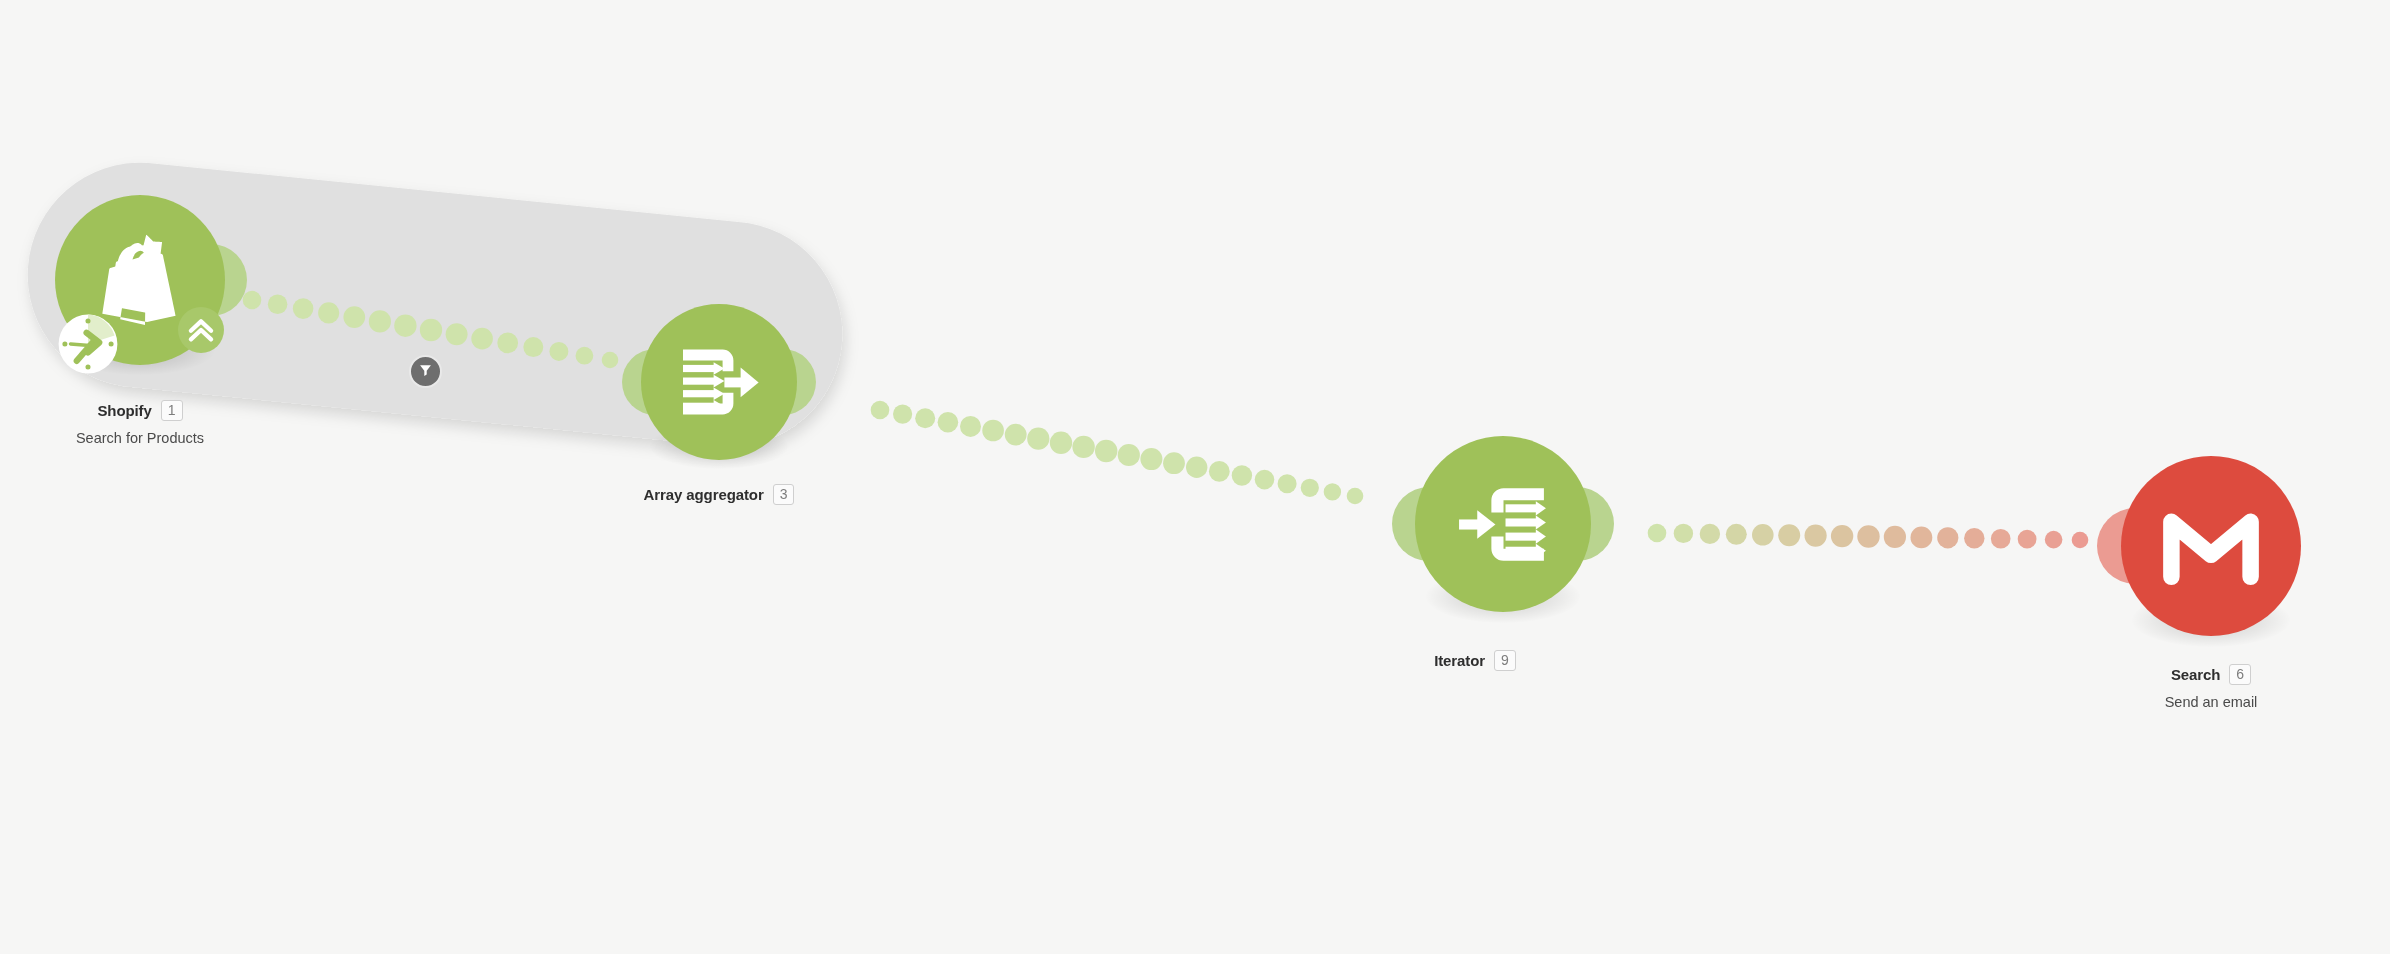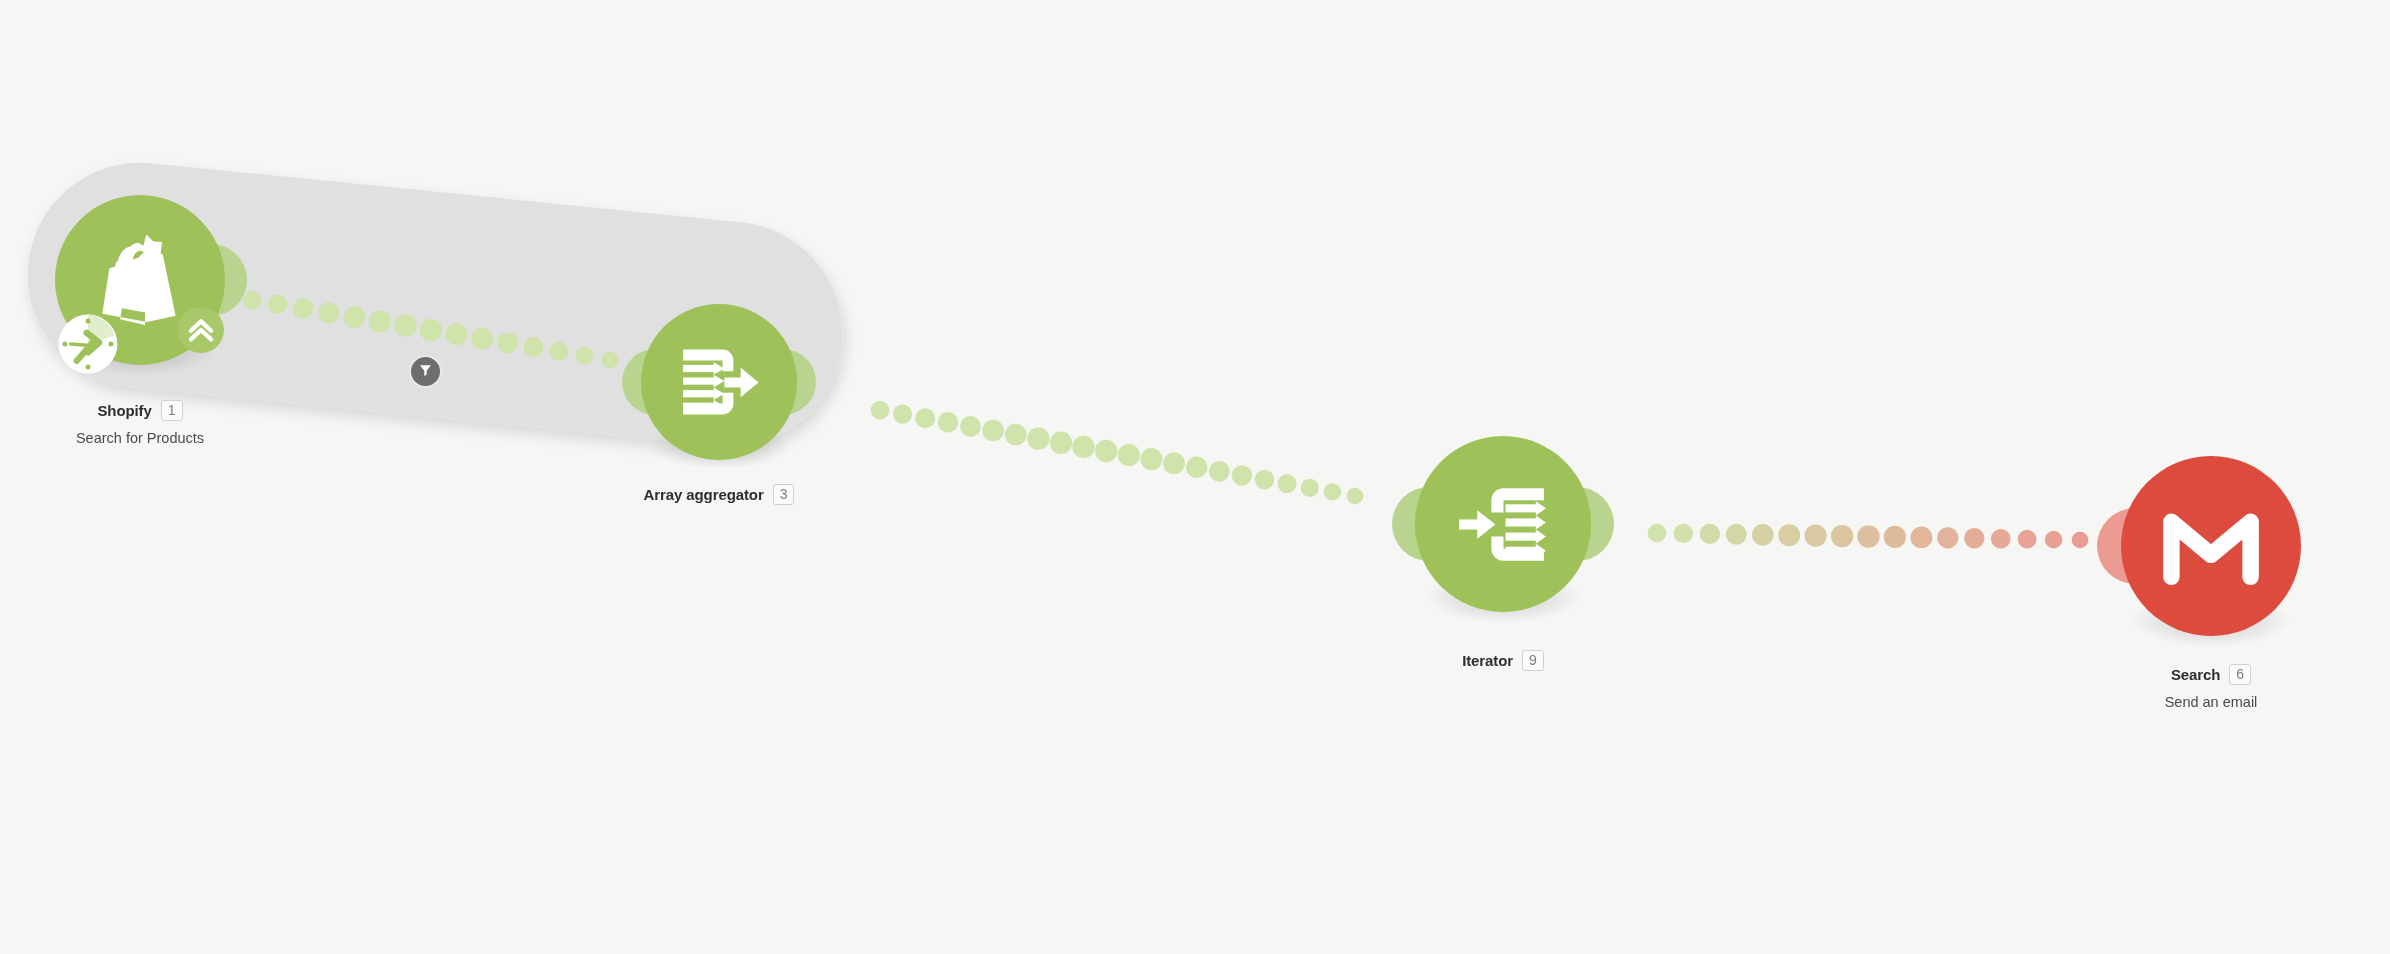--- a/index.html
+++ b/index.html
@@ -273,21 +273,21 @@
           <rect x="52" y="58" width="32" height="8"></rect>
           <path d="M82 55l10 7-10 7z"></path>
           <rect x="52" y="72" width="32" height="8"></rect>
           <path d="M82 69l10 7-10 7z"></path>
         </g>
       </g>
     </svg>
           </span>
         </div>
       </div>
-      <div class="node-label" style="left: 1203px; top: 650px; width: 600px;">
+      <div class="node-label" style="left: 1175px; top: 650px; width: 600px;">
         <div class="title-row">
           <span class="title">Iterator</span>
           <span class="badge">9</span>
         </div>
       </div>
       <div class="node" style="left: 2081px; top: 416px; width: 260px; height: 260px;">
         <div style="position: absolute; left: 16px; top: 92px; width: 38px; height: 76px; background: rgb(235, 155, 146); border-radius: 38px 0px 0px 38px; z-index: 1;"></div>
         <div class="shadow" style="left: 50.8px; top: 176.8px; width: 158.4px; height: 54px; z-index: 1;"></div>
         <div class="bubble red" style="left: 40px; top: 40px; width: 180px; height: 180px; z-index: 3;">
           <span>

